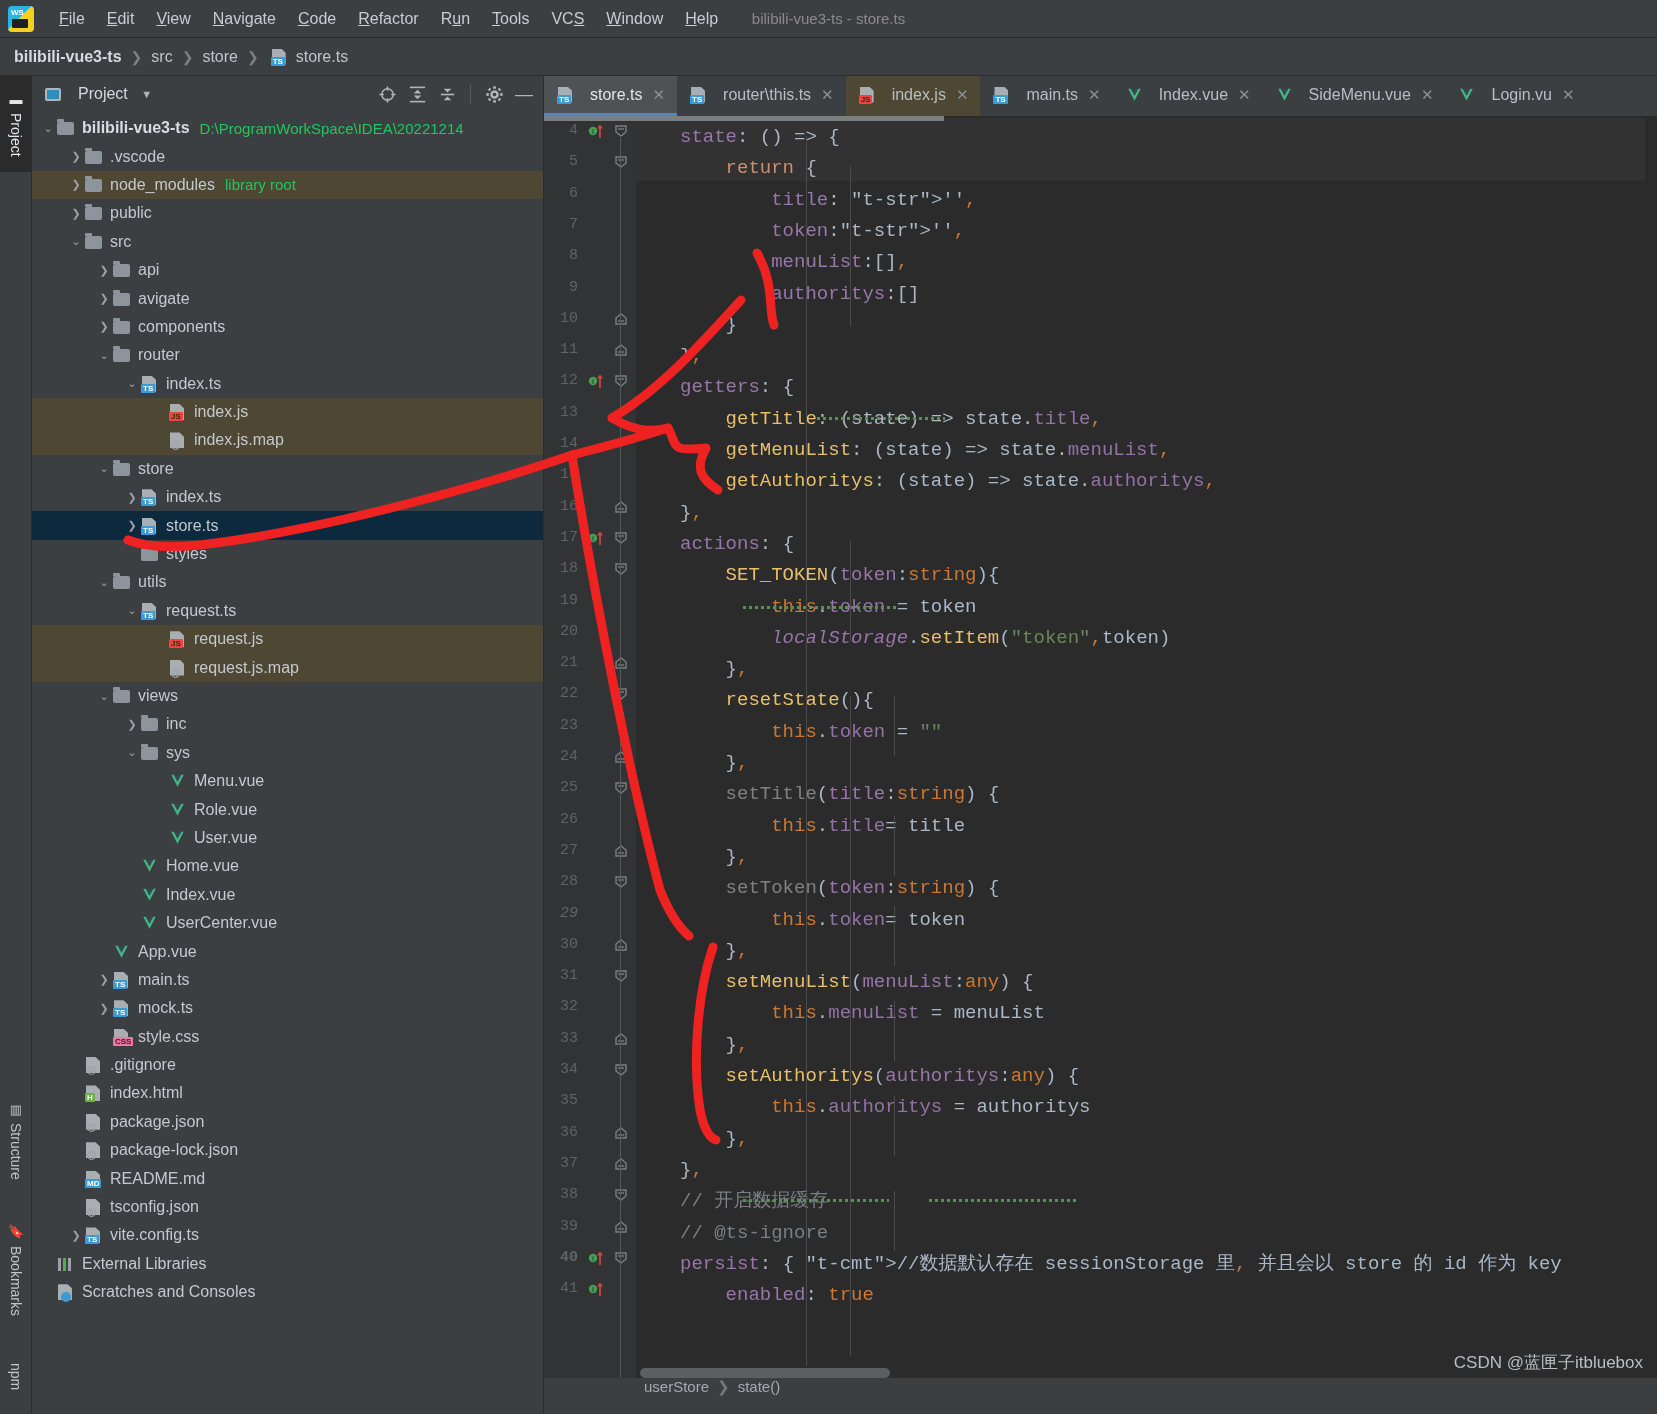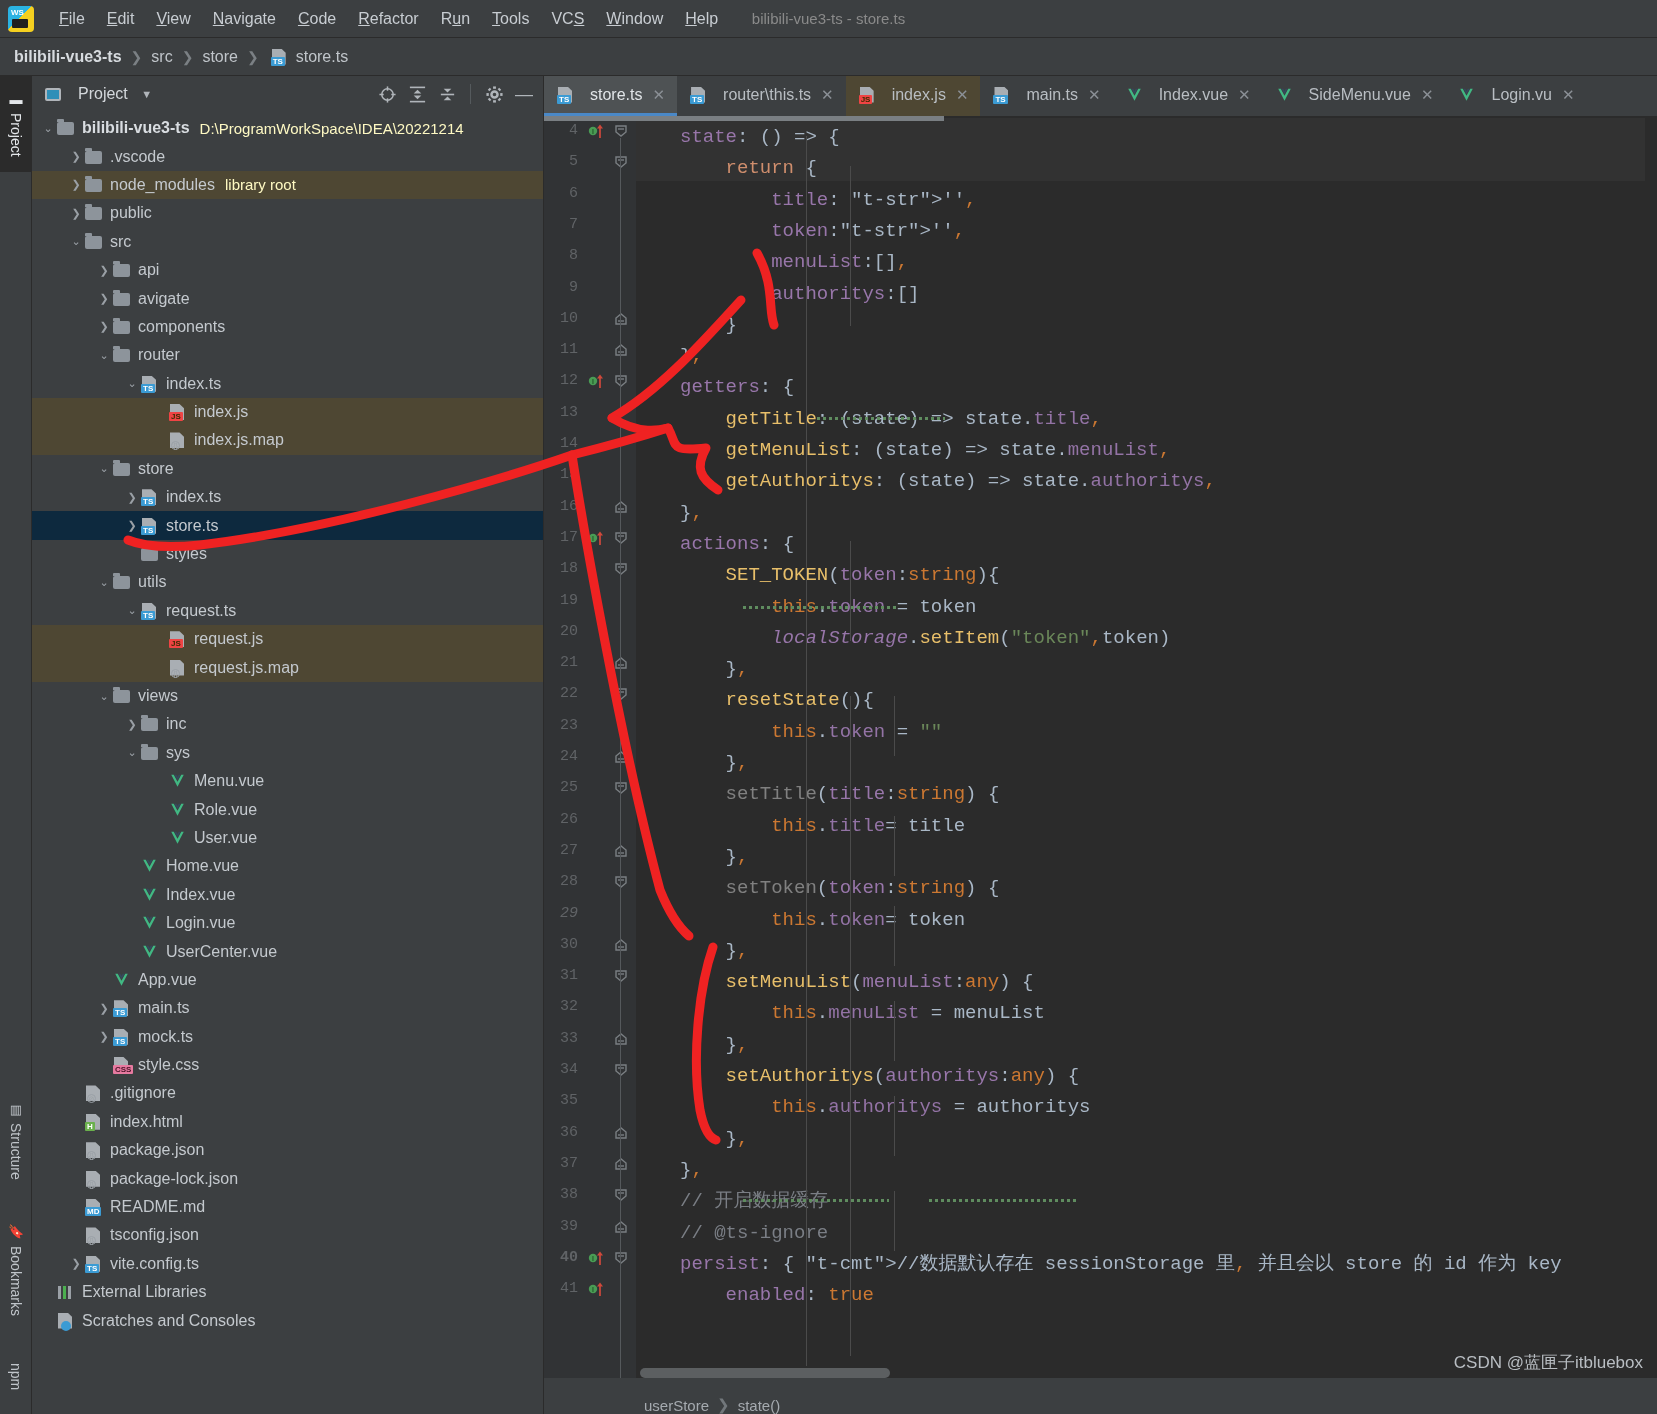--- a/index.html
+++ b/index.html
@@ -80,21 +80,21 @@
          color:#fff;padding:0 2px;border-radius:1px;font-family:"Liberation Sans",sans-serif;}
   .b-ts{background:#3b9bd4;}
   .b-js{background:#ef4444;color:#3b2c00;}
   .b-css{background:#e77aa0;color:#4a1227;}
   .b-md{background:#3b9bd4;}
   .b-h{background:#6ab04c;}
   .vueico{position:absolute;top:2px;left:2px;width:15px;height:14px;}
   .jsonico{position:absolute;bottom:-1px;left:3px;width:9px;height:9px;border:1.5px solid #9aa0a6;border-radius:50%;color:#9aa0a6;font-size:7px;line-height:7px;text-align:center;}
   .label{color:#c4c9ce;}
   .label.bold{font-weight:bold;color:#d9dde1;}
-  .sublabel{color:#fef9c3;margin-left:10px;font-size:15px;}
+  .sublabel{color:#22c55e;margin-left:10px;font-size:15px;}
   
   .d0{padding-left:8px;} .d1{padding-left:36px;} .d2{padding-left:64px;}
   .d3{padding-left:92px;} .d4{padding-left:120px;}
   
   #editor-area{flex:1;display:flex;flex-direction:column;min-width:0;background:#2b2b2b;}
   #tabbar{height:40px;background:#3c3f41;display:flex;align-items:stretch;overflow:hidden;flex:none;}
   .tab{display:flex;align-items:center;gap:8px;padding:0 12px;font-size:16px;color:#b9bec3;
        border-bottom:3px solid transparent;cursor:default;white-space:nowrap;position:relative;}
   .tab.active{background:#4e5254;border-bottom-color:#4a88c7;color:#e1e5e8;}
   .tab.modified{background:#4e4733;}
@@ -116,21 +116,21 @@
   .t-field{color:#9373a5;}
   .t-str{color:#6a8759;}
   .t-cmt{color:#7a7e85;}
   .t-plain{color:#a9b7c6;}
   .t-gray{color:#808080;}
   .t-orange{color:#cc7832;}
   .t-ital{font-style:italic;color:#9876aa;}
   
   #scrollmarks{width:12px;flex:none;background:#2b2b2b;}
   
-  #statusbar{height:36px;background:#3c3f41;display:flex;align-items:flex-end;padding-left:100px;
+  #statusbar{height:36px;background:#3c3f41;display:flex;align-items:flex-start;padding-left:100px;
              font-size:15px;color:#a5aaaf;flex:none;position:relative;}
   #statusbar .sep{color:#72777b;margin:0 8px;}
   #watermark{position:absolute;right:14px;bottom:40px;color:#b9bec3;font-size:17px;}
   
   #ink{position:absolute;left:0;top:0;width:1657px;height:1414px;pointer-events:none;}
   
   #hscroll{position:absolute;left:96px;bottom:0;height:10px;width:250px;background:#5c5f61;border-radius:5px;}
   .topscroll{position:absolute;top:0;left:0;height:5px;background:#7a7f83;}
 </style>
 </head>
@@ -454,30 +454,20 @@
         </div>
         <div class="row d3">
           <span class="arrow none"></span>
           <span class="ico">
             <svg class="vueico" viewBox="0 0 24 22">
               <path d="M2 1 L12 20 L22 1 L18 1 L12 12 L6 1 Z" fill="#41b883"></path>
               <path d="M7 1 L12 9.5 L17 1 L14 1 L12 4.5 L10 1 Z" fill="#35495e"></path>
             </svg>
           </span>
           <span class="label">Index.vue</span>
-        </div>
-        <div class="row d3">
-          <span class="arrow none"></span>
-          <span class="ico">
-            <svg class="vueico" viewBox="0 0 24 22">
-              <path d="M2 1 L12 20 L22 1 L18 1 L12 12 L6 1 Z" fill="#41b883"></path>
-              <path d="M7 1 L12 9.5 L17 1 L14 1 L12 4.5 L10 1 Z" fill="#35495e"></path>
-            </svg>
-          </span>
-          <span class="label">Login.vue</span>
         </div>
         <div class="row d3">
           <span class="arrow none"></span>
           <span class="ico">
             <svg class="vueico" viewBox="0 0 24 22">
               <path d="M2 1 L12 20 L22 1 L18 1 L12 12 L6 1 Z" fill="#41b883"></path>
               <path d="M7 1 L12 9.5 L17 1 L14 1 L12 4.5 L10 1 Z" fill="#35495e"></path>
             </svg>
           </span>
           <span class="label">UserCenter.vue</span>

